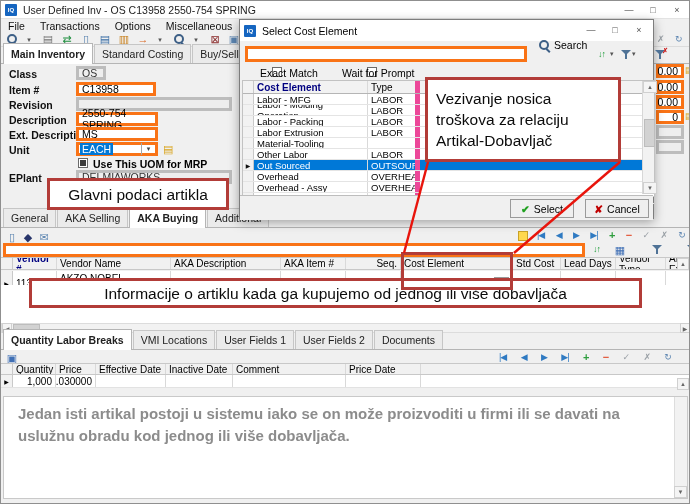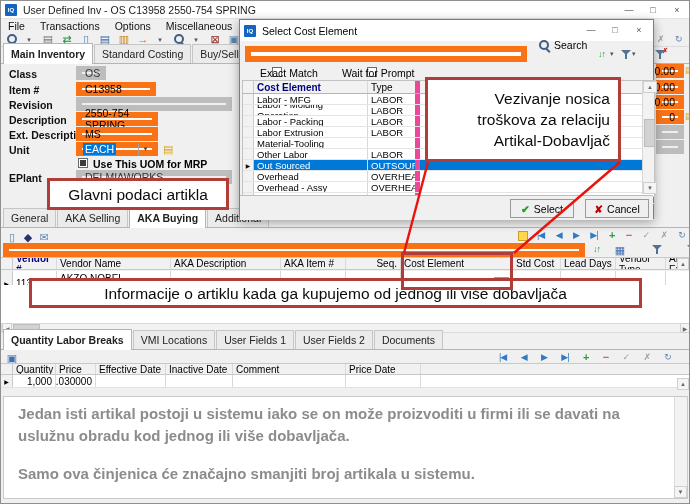--- a/index.html
+++ b/index.html
@@ -20,28 +20,28 @@
   .mag{display:inline-block;position:relative;width:11px;height:11px}
   .mag::before{content:"";position:absolute;left:0;top:0;width:6px;height:6px;border:2px solid #3d5f86;border-radius:50%}
   .mag::after{content:"";position:absolute;left:8px;top:8px;width:5px;height:2px;background:#3d5f86;transform:rotate(45deg);transform-origin:0 0}
   
   .tabstrip{display:flex;align-items:flex-end;border-bottom:1px solid #b5b5b5}
   .tab{background:#ebebeb;border:1px solid #c6c6c6;border-bottom:none;padding:2px 7px 2px 7px;font-size:10.5px;margin-right:1px;height:14px;display:flex;align-items:center;color:#222}
   .tab.active{background:#fff;height:16px;border-color:#b5b5b5;font-weight:bold;position:relative;top:1px}
   .maintabs{left:0;top:46px;width:690px;height:17px}
   
   .lbl{font-weight:bold;font-size:10.5px;color:#111}
-  .inp{background:#fff;border:6px solid #f97316;height:14px;display:flex;align-items:center;padding:0 3px;font-size:10.5px}
+  .inp{background:#fff;border:3px solid #f97316;height:14px;display:flex;align-items:center;padding:0 3px;font-size:10.5px}
   .inp.dis{background:#eeeeee;border-color:#bdbdbd;color:#333}
   .combo-sel{background:#0078d7;color:#fff;padding:0 2px;height:12px;display:flex;align-items:center}
   .combobtn{width:13px;height:12px;border-left:1px solid #a5a5a5;display:flex;align-items:center;justify-content:center;font-size:7px;color:#444;margin-left:auto}
   .cb{width:10px;height:10px;border:1px solid #6a6a6a;background:#fff;display:inline-block;position:relative}
   .cb.checked::after{content:"";position:absolute;left:1px;top:1px;width:6px;height:6px;background:#3c3c3c}
   
-  .redbox{background:#fff;border:3px solid #b23c38;display:flex;align-items:center;justify-content:center;text-align:right;font-size:15.5px;color:#0b0b0b;z-index:30;line-height:21px}
+  .redbox{background:#fff;border:3px solid #b23c38;display:flex;align-items:center;justify-content:center;text-align:left;font-size:15.5px;color:#0b0b0b;z-index:30;line-height:21px}
   .redrect{border:3px solid #b23c38;background:transparent;z-index:35;pointer-events:none}
   
   .dialog{left:238px;top:18px;width:415px;height:200px;background:#f0f0f0;border:1px solid #7d7d7d;box-shadow:0 3px 10px rgba(0,0,0,.35);z-index:20}
   .dtitle{position:absolute;left:0;top:0;width:100%;height:21px;background:#fff;display:flex;align-items:center;box-sizing:border-box}
   .dgrid{position:absolute;left:2px;top:60px;width:411px;height:115px;background:#fff;border:1px solid #c2c2c2}
   .drowh{display:flex;height:12px;background:#f2f2f2;border-bottom:1px solid #b5b5b5;font-size:10px;align-items:center}
   .drow{display:flex;height:10px;border-bottom:1px solid #e4e4e4;font-size:9.5px;align-items:center}
   .drow.sel{background:#0078d7;color:#fff}
   .dgut{width:10px;height:100%;border-right:1px solid #c9c9c9;background:#f2f2f2;display:flex;align-items:center;justify-content:center;font-size:6px;color:#111;flex:0 0 auto}
   .dc1{width:110px;padding-left:3px;border-right:1px solid #d9d9d9;height:100%;display:flex;align-items:center;overflow:hidden;flex:0 0 auto}
@@ -287,21 +287,20 @@
     <div class="gc" style="width:67px"></div>
     <div class="gc" style="width:113px"></div>
     <div class="gc" style="width:75px"></div>
     <div class="gc" style="flex:1;border-right:none"></div>
   </div>
   <div class="abs sbtn" style="left:676px;top:377px;width:12px;height:12px">▲</div>
 
   
   <div class="abs notes">
     <div class="notep" style="top:6px">Jedan isti artikal postoji u sistemu iako se on može proizvoditi u firmi ili se davati na uslužnu obradu kod jednog ili više dobavljača.</div>
-    <div class="notep" style="top:66px">Samo ova činjenica će značajno smanjiti broj artikala u sistemu.</div>
     <div class="abs sb" style="right:0;top:0;width:13px;height:101px;border:none;border-left:1px solid #ddd"></div>
     <div class="abs sbtn" style="right:0;bottom:0;width:13px;height:12px">▼</div>
   </div>
 
   
   <div class="abs dialog">
     <div class="dtitle">
       <div class="appico">IQ</div>
       <div style="font-size:10.5px">Select Cost Element</div>
       <div style="position:absolute;right:2px;top:2px;display:flex">

